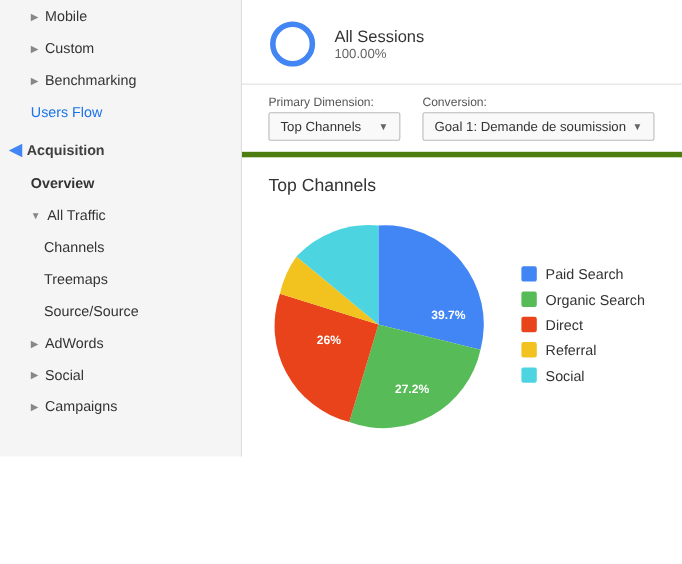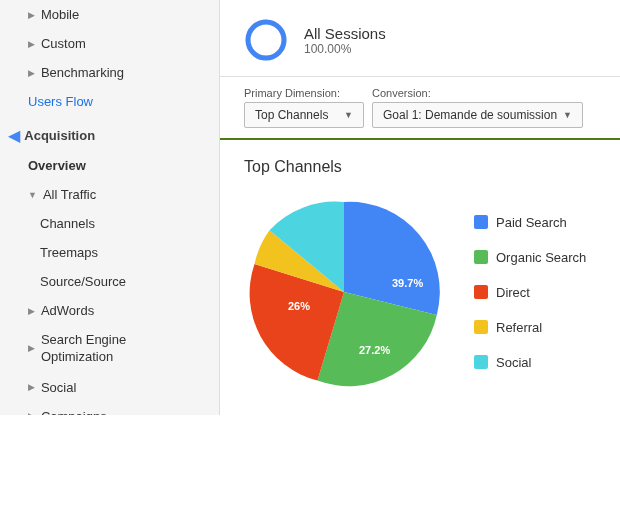--- a/index.html
+++ b/index.html
@@ -66,22 +66,22 @@
     .sessions-info .sessions-pct {
       font-size: 12px;
       color: #666;
     }
 
     
     .controls-row {
       padding: 10px 24px;
       display: flex;
       align-items: flex-start;
-      gap: 8px;
-      border-bottom: 2px solid #4d7c0f;
+      gap: 20px;
+      border-bottom: 5px solid #4d7c0f;
     }
     .control-label {
       font-size: 11px;
       color: #555;
       margin-bottom: 3px;
     }
     .control-group { display: flex; flex-direction: column; }
     .dropdown-btn {
       display: flex;
       align-items: center;
@@ -118,21 +118,21 @@
     .pie-container {
       width: 200px;
       height: 200px;
       flex-shrink: 0;
     }
 
     
     .legend {
       display: flex;
       flex-direction: column;
-      gap: 20px;
+      gap: 8px;
     }
     .legend-item {
       display: flex;
       align-items: center;
       gap: 8px;
       font-size: 13px;
     }
     .legend-color {
       width: 14px;
       height: 14px;
@@ -176,23 +176,20 @@
   </div>
   <div class="sidebar-item level2">
     <span>Treemaps</span>
   </div>
   <div class="sidebar-item level2">
     <span>Source/Source</span>
   </div>
 
   <div class="sidebar-item level1 expandable">
     <span>AdWords</span>
-  </div>
-  <div class="sidebar-item level1 expandable" style="line-height:1.3;">
-    <span>Search Engine<br>Optimization</span>
   </div>
   <div class="sidebar-item level1 expandable">
     <span>Social</span>
   </div>
   <div class="sidebar-item level1 expandable">
     <span>Campaigns</span>
   </div>
 </div>
 
 <div id="main">

